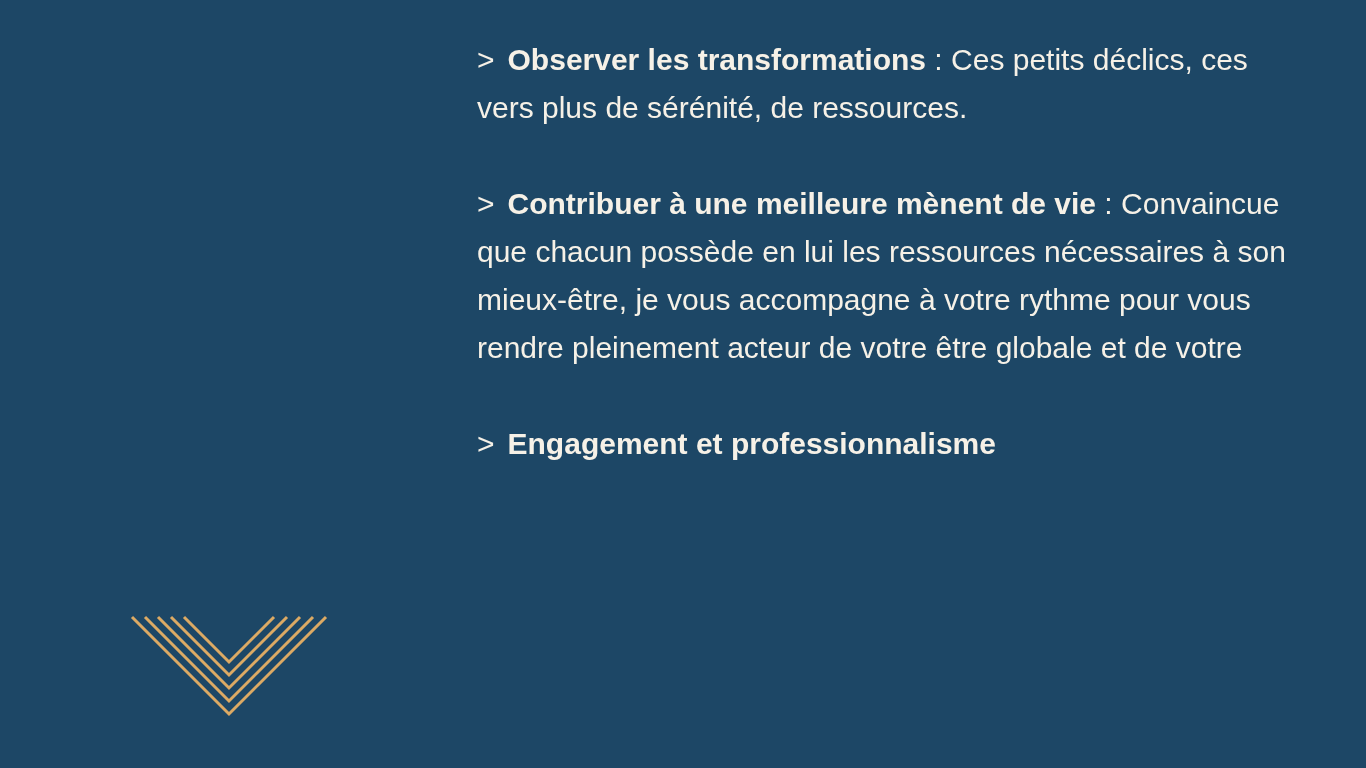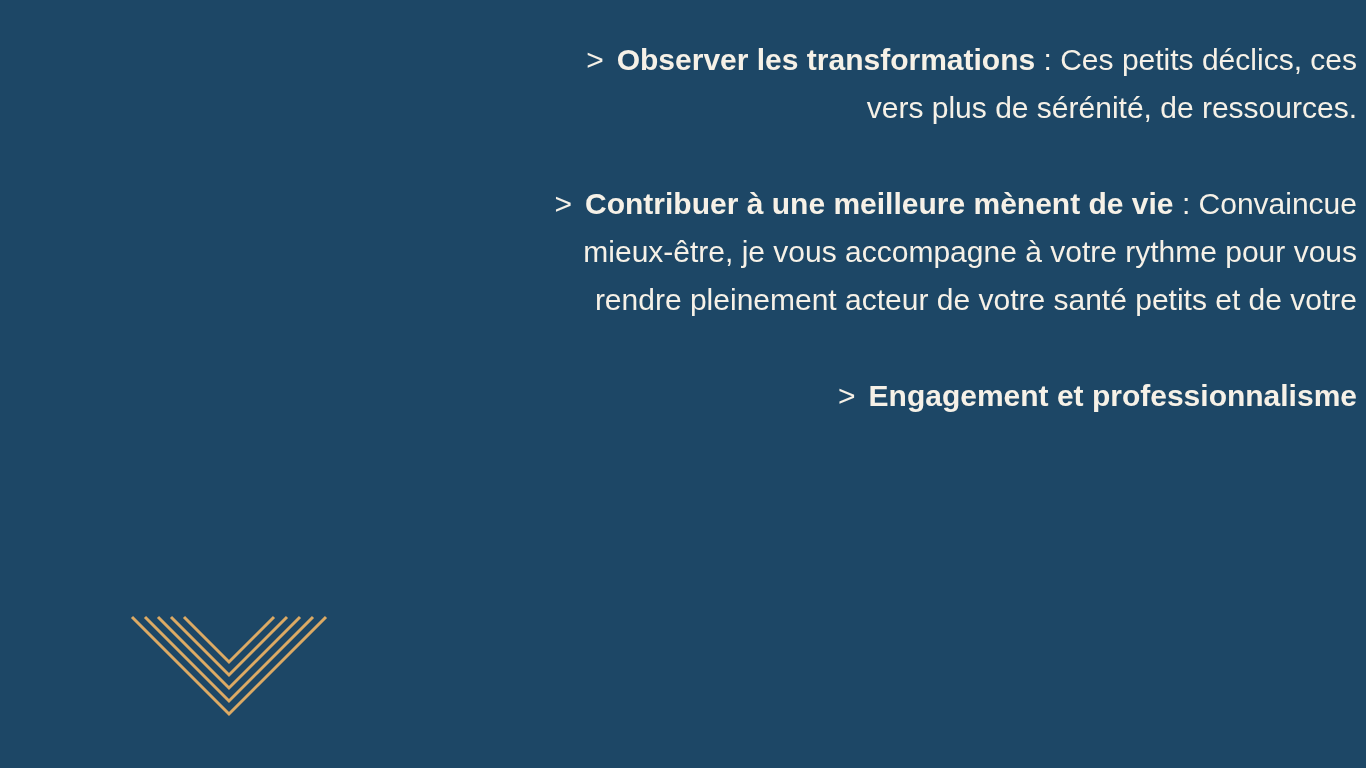--- a/index.html
+++ b/index.html
@@ -26,21 +26,21 @@
   .text-block {
     position: absolute;
     left: 477px;
     top: 36px;
     width: 880px;
     color: var(--text);
     font-size: 30px;
     line-height: 48px;
     font-weight: 400;
   }
-  .paragraph { margin-bottom: 48px; text-align: right; }
+  .paragraph { margin-bottom: 48px; }
   .p-line { white-space: pre; }
   .marker {
     display: inline-block;
     margin-right: 13px;
     font-weight: 400;
   }
   .p-title { font-weight: 700; }
   .logo {
     position: absolute;
     left: 125px;
@@ -63,22 +63,23 @@
 
   <div class="text-block">
 
     <div class="paragraph">
       <div class="p-line"><span class="marker">&gt;</span><span class="p-title">Observer les transformations</span><span> : Ces petits déclics, ces</span></div>
       <div class="p-line">vers plus de sérénité, de ressources.</div>
     </div>
 
     <div class="paragraph">
       <div class="p-line"><span class="marker">&gt;</span><span class="p-title">Contribuer à une meilleure mènent de vie</span><span> : Convaincue</span></div>
+      <div class="p-line">que chacun possède en lui les ressources nécessaires à son</div>
       <div class="p-line">mieux-être, je vous accompagne à votre rythme pour vous</div>
-      <div class="p-line">rendre pleinement acteur de votre santé petits et de votre</div>
+      <div class="p-line">rendre pleinement acteur de votre être globale et de votre</div>
     </div>
 
     <div class="paragraph">
       <div class="p-line"><span class="marker">&gt;</span><span class="p-title">Engagement et professionnalisme</span></div>
     </div>
 
   </div>
 
   <svg class="logo" viewBox="0 0 210 115" xmlns="http://www.w3.org/2000/svg" aria-hidden="true">
     <polyline points="7,7 104,104 201,7"></polyline>

